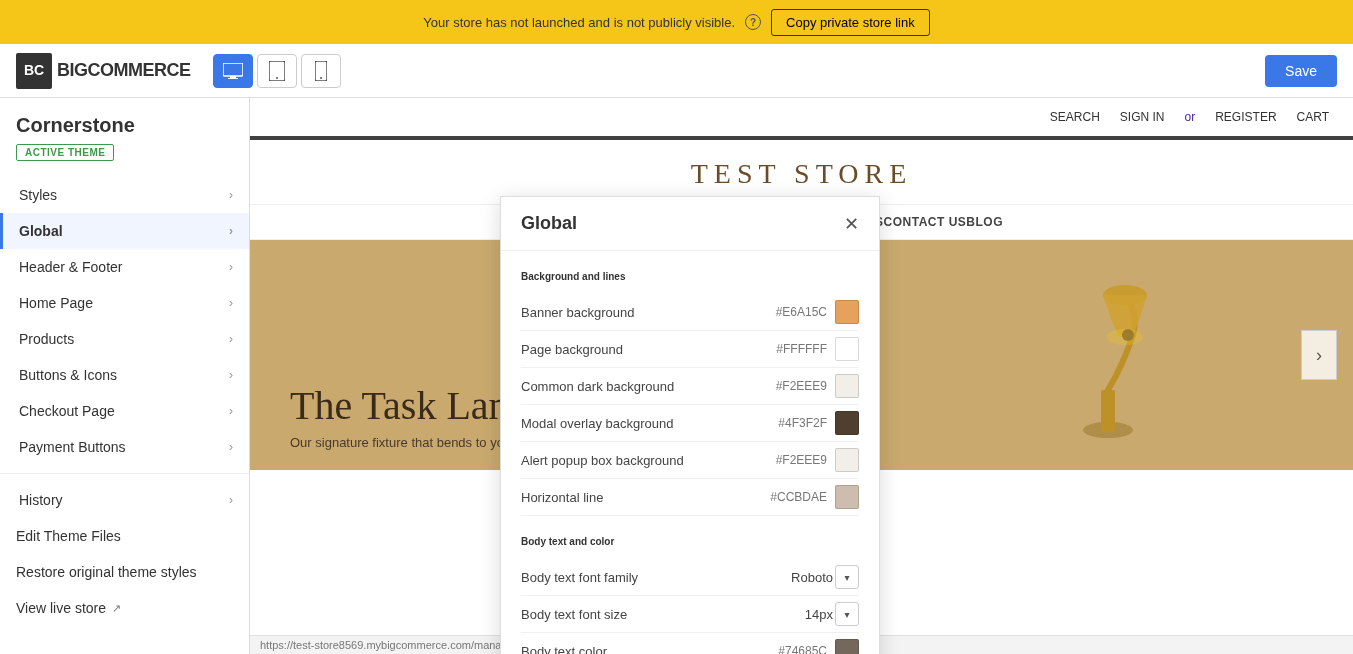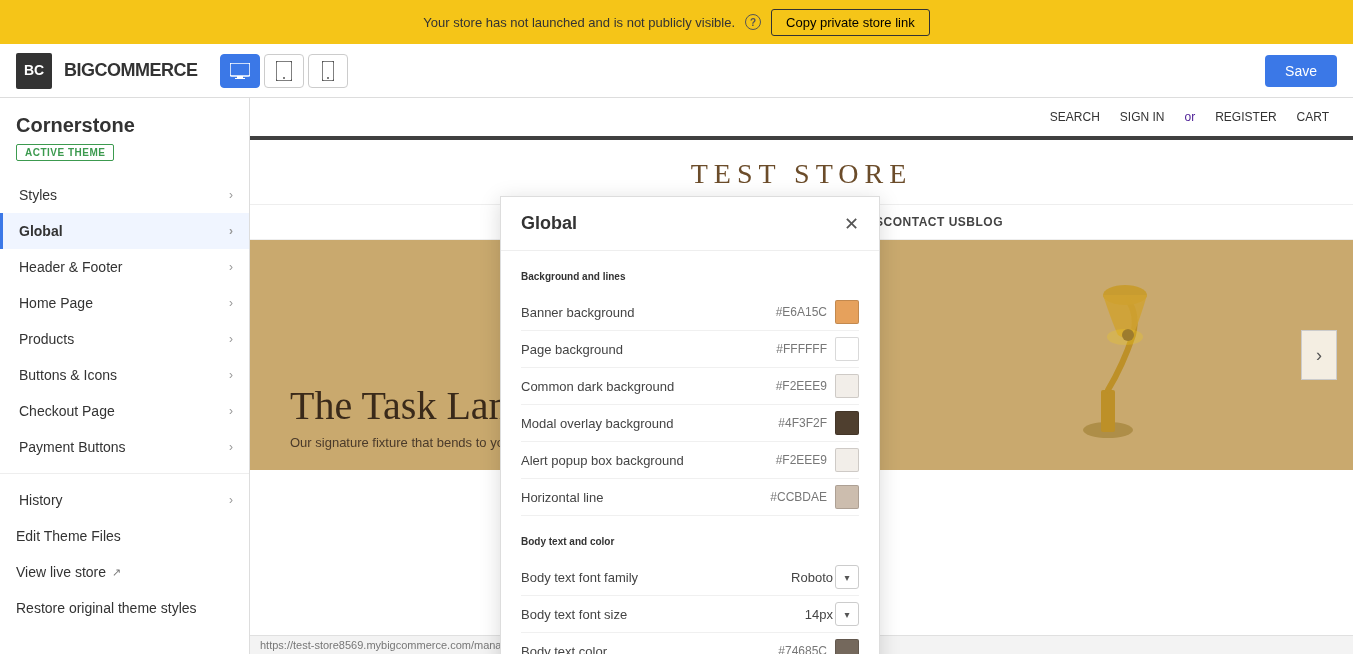--- a/index.html
+++ b/index.html
@@ -47,21 +47,21 @@
       align-items: center;
       padding: 0 16px;
       height: 54px;
       border-bottom: 1px solid #ddd;
       background: #fff;
       gap: 12px;
     }
     .logo {
       display: flex;
       align-items: center;
-      gap: 12px;
+      gap: 5px;
       font-size: 20px;
       font-weight: bold;
       color: #333;
       margin-right: 10px;
     }
     .device-buttons {
       display: flex;
       gap: 4px;
       margin-right: auto;
     }
@@ -439,25 +439,25 @@
     <hr class="sidebar-divider">
 
     <div class="sidebar-nav-item">
       <span>History</span>
       <span class="chevron">›</span>
     </div>
     <div class="sidebar-link">
       <span>Edit Theme Files</span>
     </div>
     <div class="sidebar-link">
+      <span>Restore original theme styles</span>
+    </div>
+    <div class="sidebar-link">
       <span>View live store</span>
       <span class="ext-icon">↗</span>
-    </div>
-    <div class="sidebar-link">
-      <span>Restore original theme styles</span>
     </div>
   </div>
 
   <div class="store-preview" style="position:relative;">
 
     <div class="panel-overlay">
       <div class="panel-header">
         <span class="panel-title">Global</span>
         <button class="panel-close">✕</button>
       </div>

